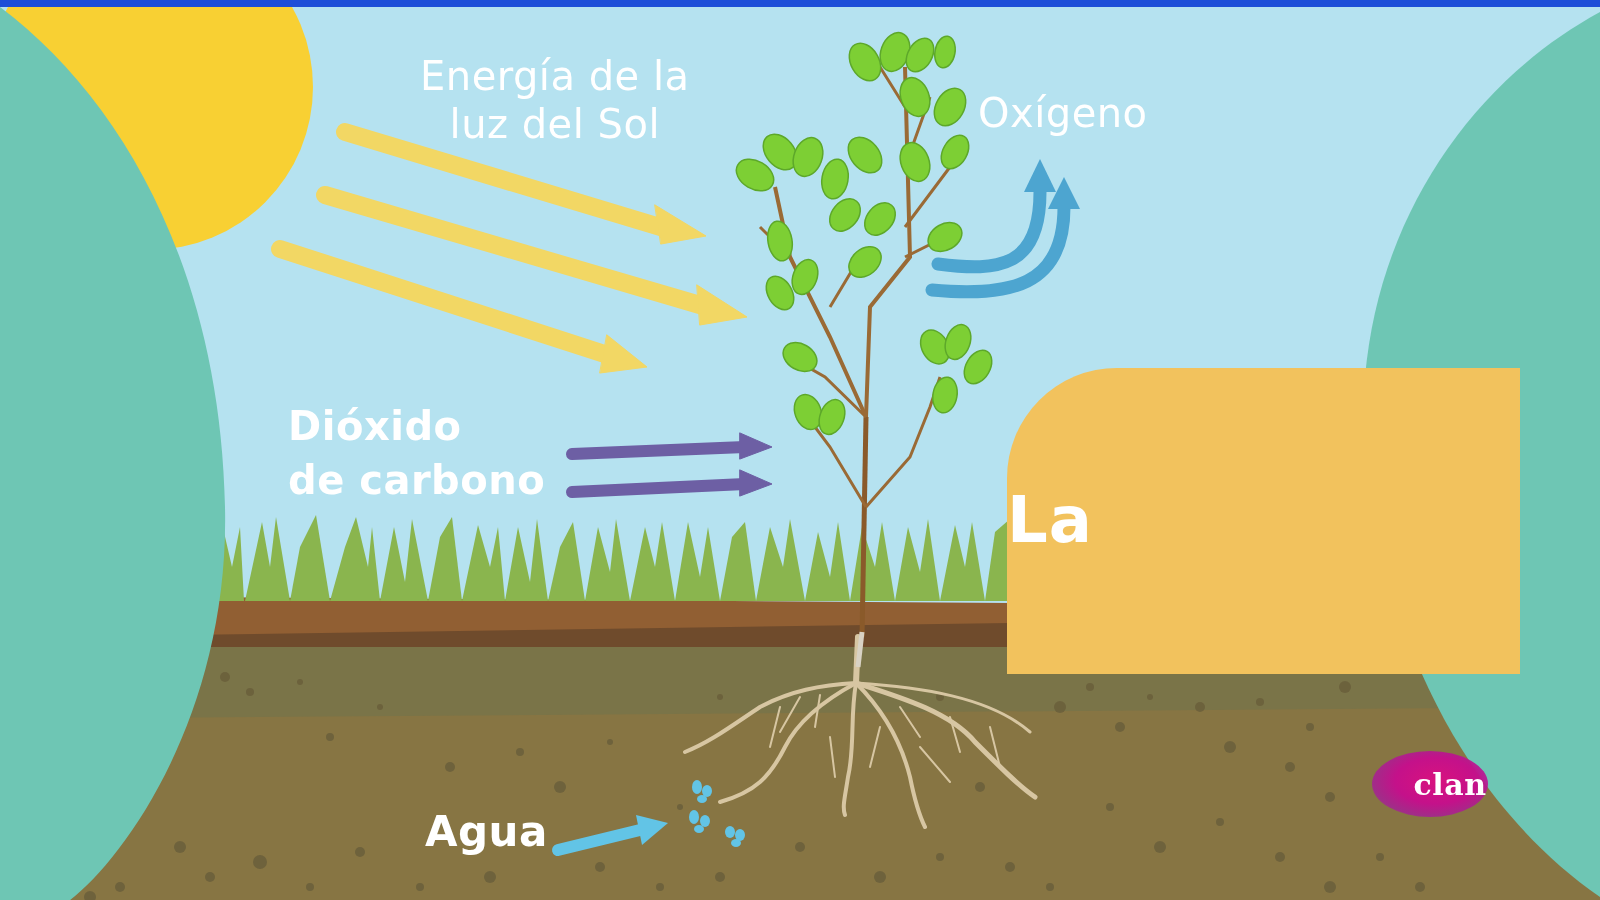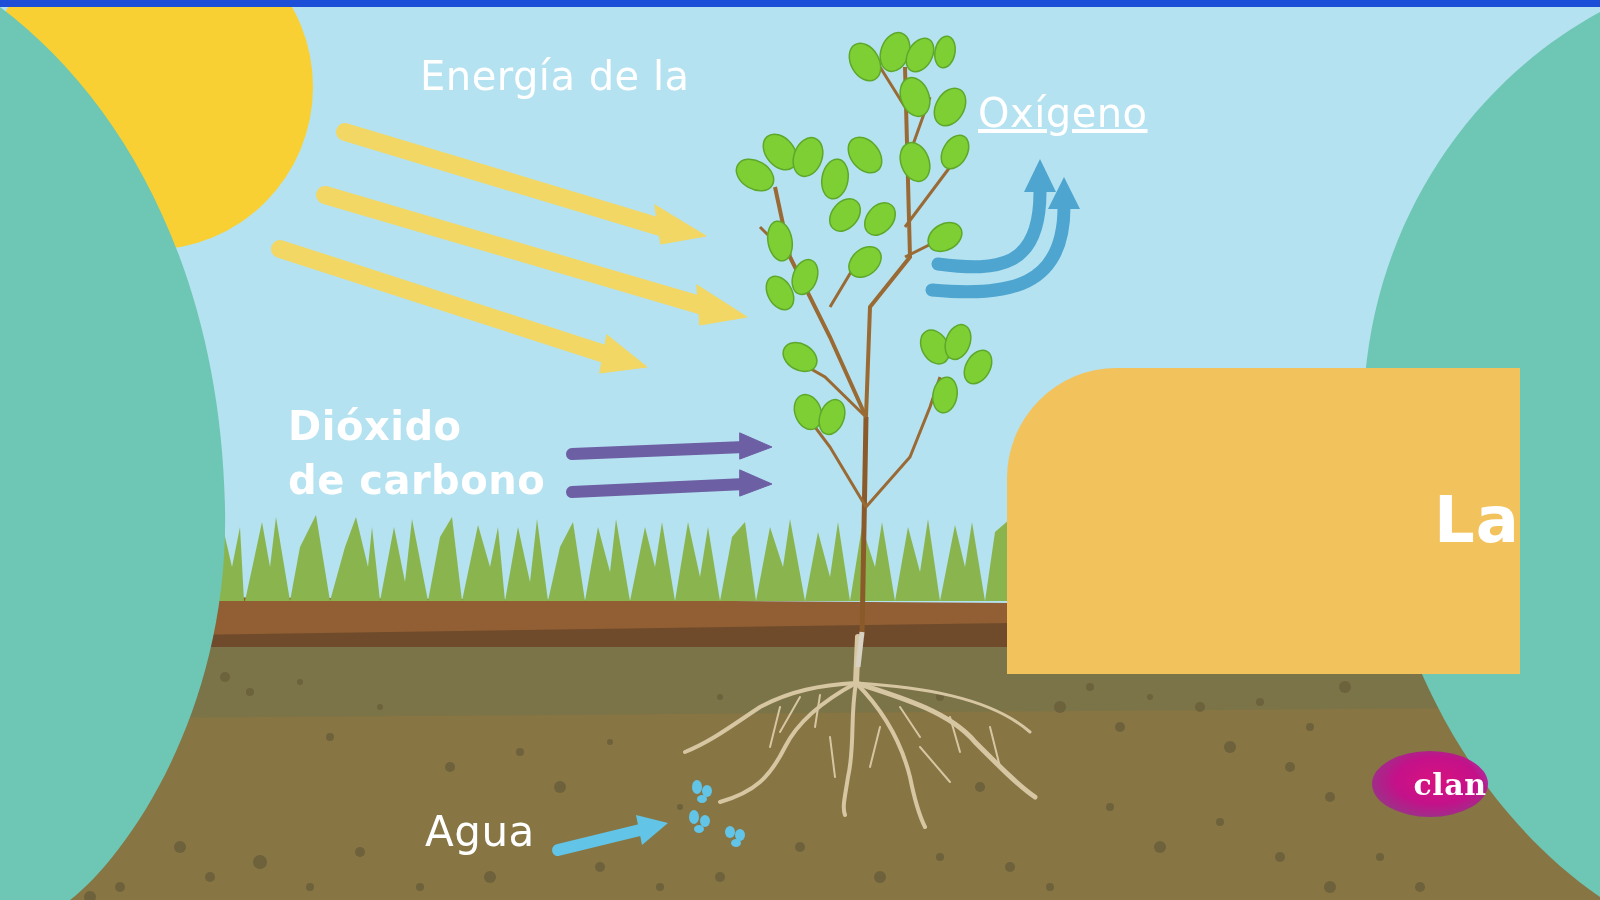--- a/index.html
+++ b/index.html
@@ -15,30 +15,30 @@
     .label {
       position: absolute;
       color: #ffffff;
       font-family: "DejaVu Sans", sans-serif;
       font-weight: normal;
       line-height: 1.2;
       letter-spacing: 0.5px;
       white-space: nowrap;
     }
     .label-light { font-size: 40px; text-align: center; }
-    .label-oxigeno { font-size: 40px; text-decoration: underline; }
+    .label-oxigeno { font-size: 40px; }
     .label-dioxido { font-size: 40px; font-weight: bold; }
-    .label-agua { font-size: 42px; font-weight: normal; }
+    .label-agua { font-size: 42px; font-weight: bold; }
     .title-card {
       position: absolute;
       left: 1007px; top: 361px;
       width: 513px; height: 306px;
       background: #f2c25d;
       border-radius: 110px 0 0 0;
-      display: flex; align-items: flex-end; justify-content: center;
+      display: flex; align-items: flex-start; justify-content: center;
       flex-direction: column;
     }
     .title-line {
       color: #ffffff;
       font-family: "DejaVu Sans", sans-serif;
       font-weight: bold;
       font-size: 64px;
       line-height: 1.18;
       letter-spacing: 1px;
       text-align: center;
@@ -244,20 +244,21 @@
         <ellipse cx="978" cy="360" rx="12" ry="18" transform="rotate(30 978 360)"></ellipse>
         <ellipse cx="945" cy="388" rx="12" ry="18" transform="rotate(10 945 388)"></ellipse>
         <ellipse cx="808" cy="405" rx="13" ry="18" transform="rotate(-20 808 405)"></ellipse>
         <ellipse cx="832" cy="410" rx="12" ry="18" transform="rotate(20 832 410)"></ellipse>
       </g>
     </g>
   </svg>
 
   <div class="label label-light" style="left:420px; top:45px;">
     <div>Energía de la</div>
+    <div>luz del Sol</div>
   </div>
 
   <div class="label label-oxigeno" style="left:978px; top:82px;">Oxígeno</div>
 
   <div class="label label-dioxido" style="left:288px; top:392px; line-height:54px;">
     <div>Dióxido</div>
     <div>de carbono</div>
   </div>
 
   <div class="label label-agua" style="left:425px; top:800px;">Agua</div>

